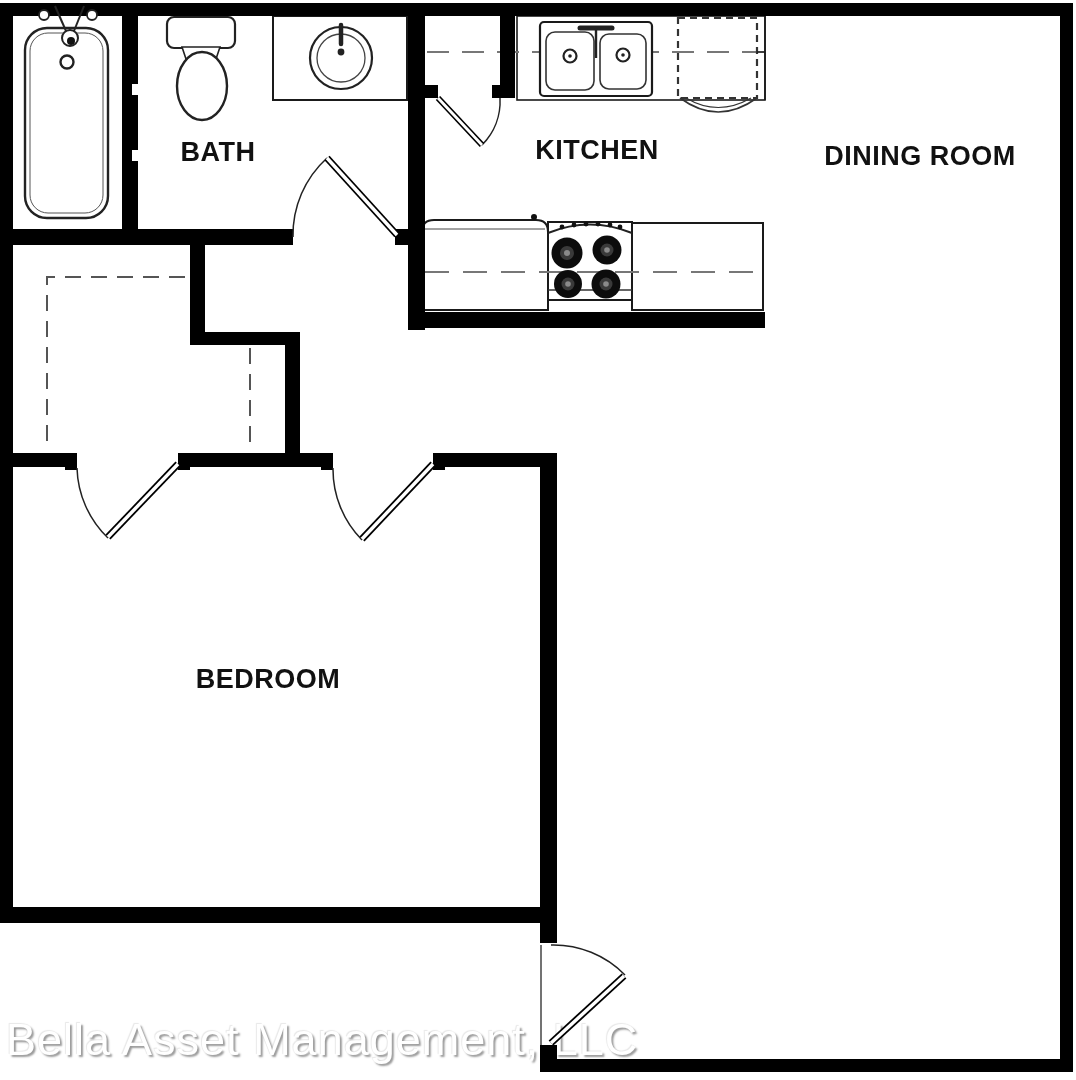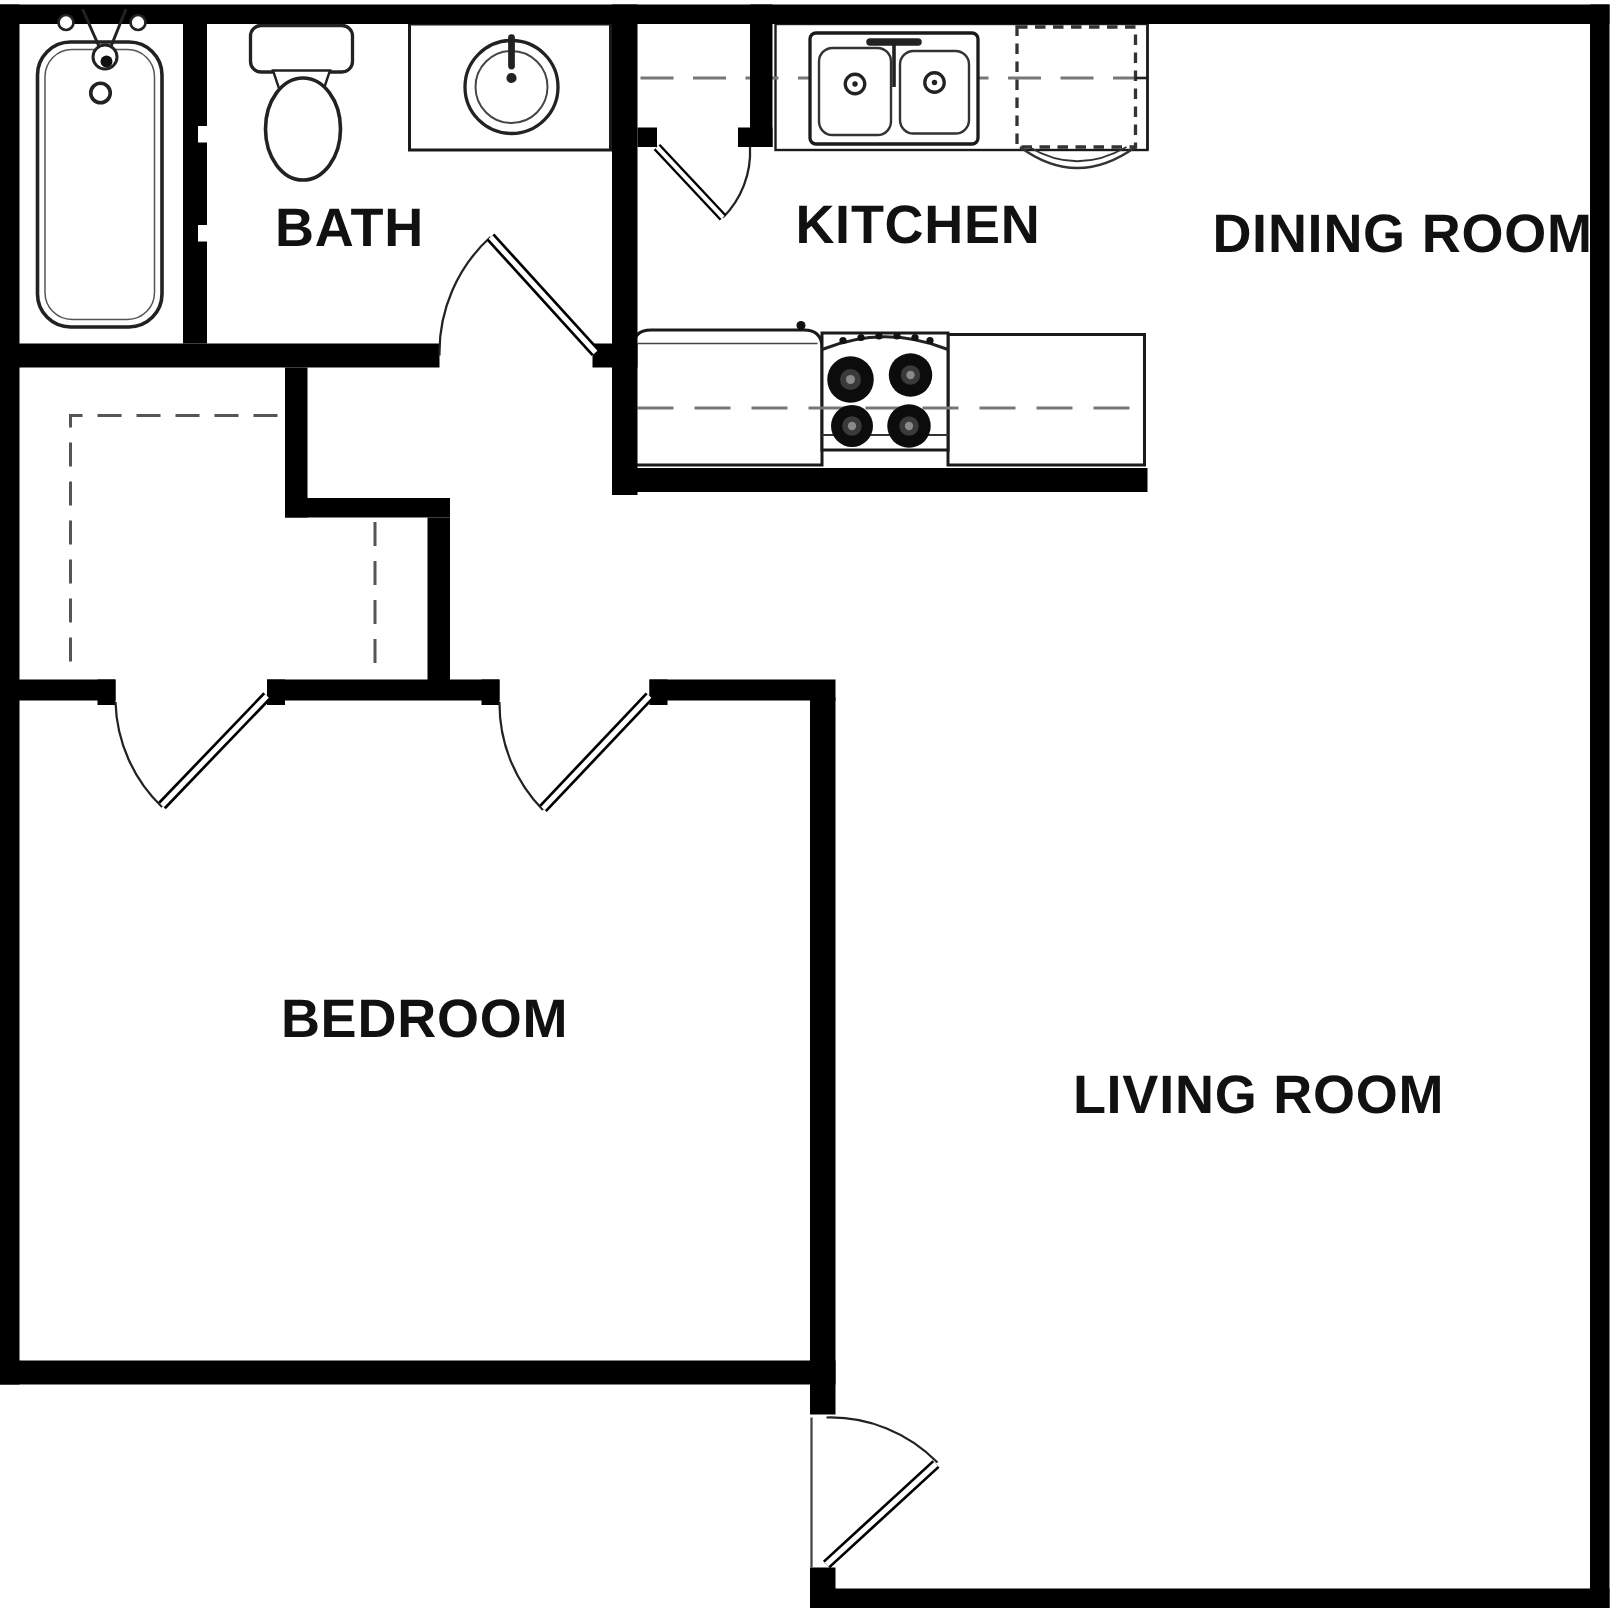--- a/index.html
+++ b/index.html
@@ -4,30 +4,31 @@
 <style>
   :root{
     --wall:#000000; --bg:#ffffff; --line:#1a1a1a; --thin:#333333;
     --dash:#777777; --wm:#ffffff; --wmshadow:#9a9a9a;
   }
   html,body{margin:0;padding:0;background:var(--bg);}
   #stage{position:relative;width:1076px;height:1080px;background:var(--bg);overflow:hidden;
          font-family:"Liberation Sans", sans-serif;}
   #plan-svg{position:absolute;left:0;top:0;z-index:2;}
   .room-label{position:absolute;z-index:3;transform:translate(-50%,-50%);
-      font-weight:bold;font-size:36px;letter-spacing:0.5px;color:#111;white-space:nowrap;margin-left:15px;}
+      font-weight:bold;font-size:27px;letter-spacing:0.5px;color:#111;white-space:nowrap;}
   #watermark{position:absolute;z-index:1;left:6px;top:1014px;
       font-size:45px;font-weight:400;letter-spacing:1px;color:var(--wm);white-space:nowrap;
       text-shadow:2px 2px 2px var(--wmshadow), -1px -1px 1px #e8e8e8;}
 </style>
 </head>
 <body>
 
 <div id="stage">
 
+  <div id="watermark">Bella Asset Management, LLC</div>
 
   <svg id="plan-svg" width="1076" height="1080" viewBox="0 0 1076 1080">
 
     <g>
 
       <rect x="517" y="16" width="248" height="84" fill="#fff" stroke="#1a1a1a" stroke-width="1.6"></rect>
 
       <path d="M422 310 L422 232 Q422 220 434 220 L536 220 Q548 220 548 232 L548 310 Z" fill="#fff" stroke="#1a1a1a" stroke-width="2"></path>
       <line x1="425" y1="229" x2="545" y2="229" stroke="#444" stroke-width="1"></line>
       <circle cx="534" cy="217" r="3" fill="#111"></circle>
@@ -199,15 +200,14 @@
         <line x1="551" y1="1043" x2="624" y2="976" stroke="#000" stroke-width="7"></line>
         <line x1="551" y1="1043" x2="624" y2="976" stroke="#fff" stroke-width="3.4"></line>
       </g>
     </g>
   </svg>
 
   <div class="room-label" style="left:218px;top:152px">BATH</div>
   <div class="room-label" style="left:597px;top:150px">KITCHEN</div>
   <div class="room-label" style="left:920px;top:156px">DINING ROOM</div>
   <div class="room-label" style="left:268px;top:679px">BEDROOM</div>
-  <div class="room-label" style="left:824px;top:730px">LIVING ROOM</div>
 
 </div>
 
 </body></html>

